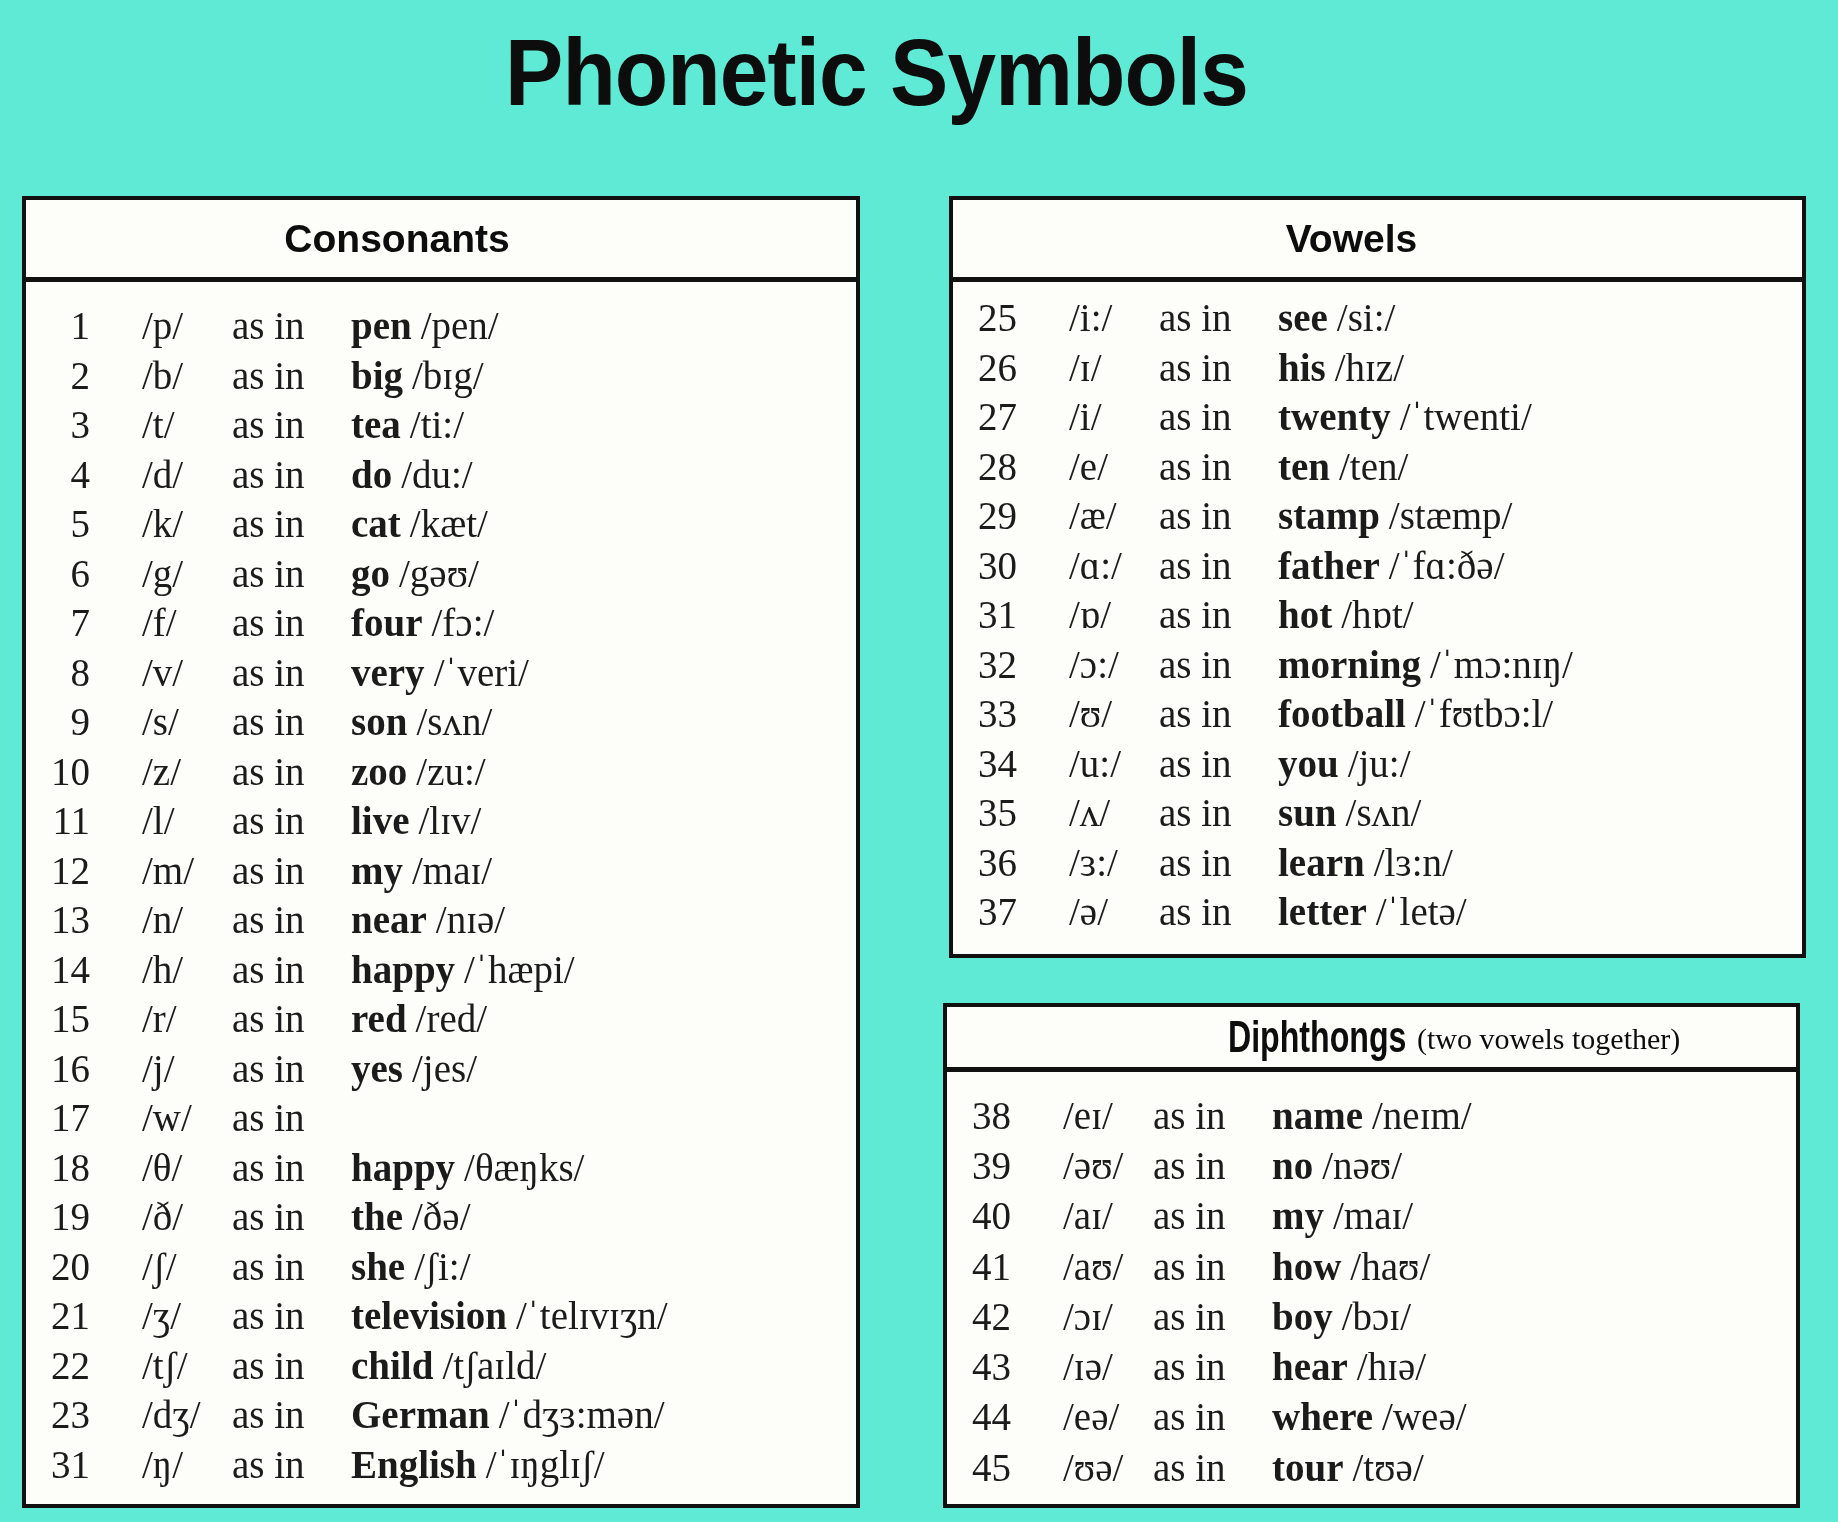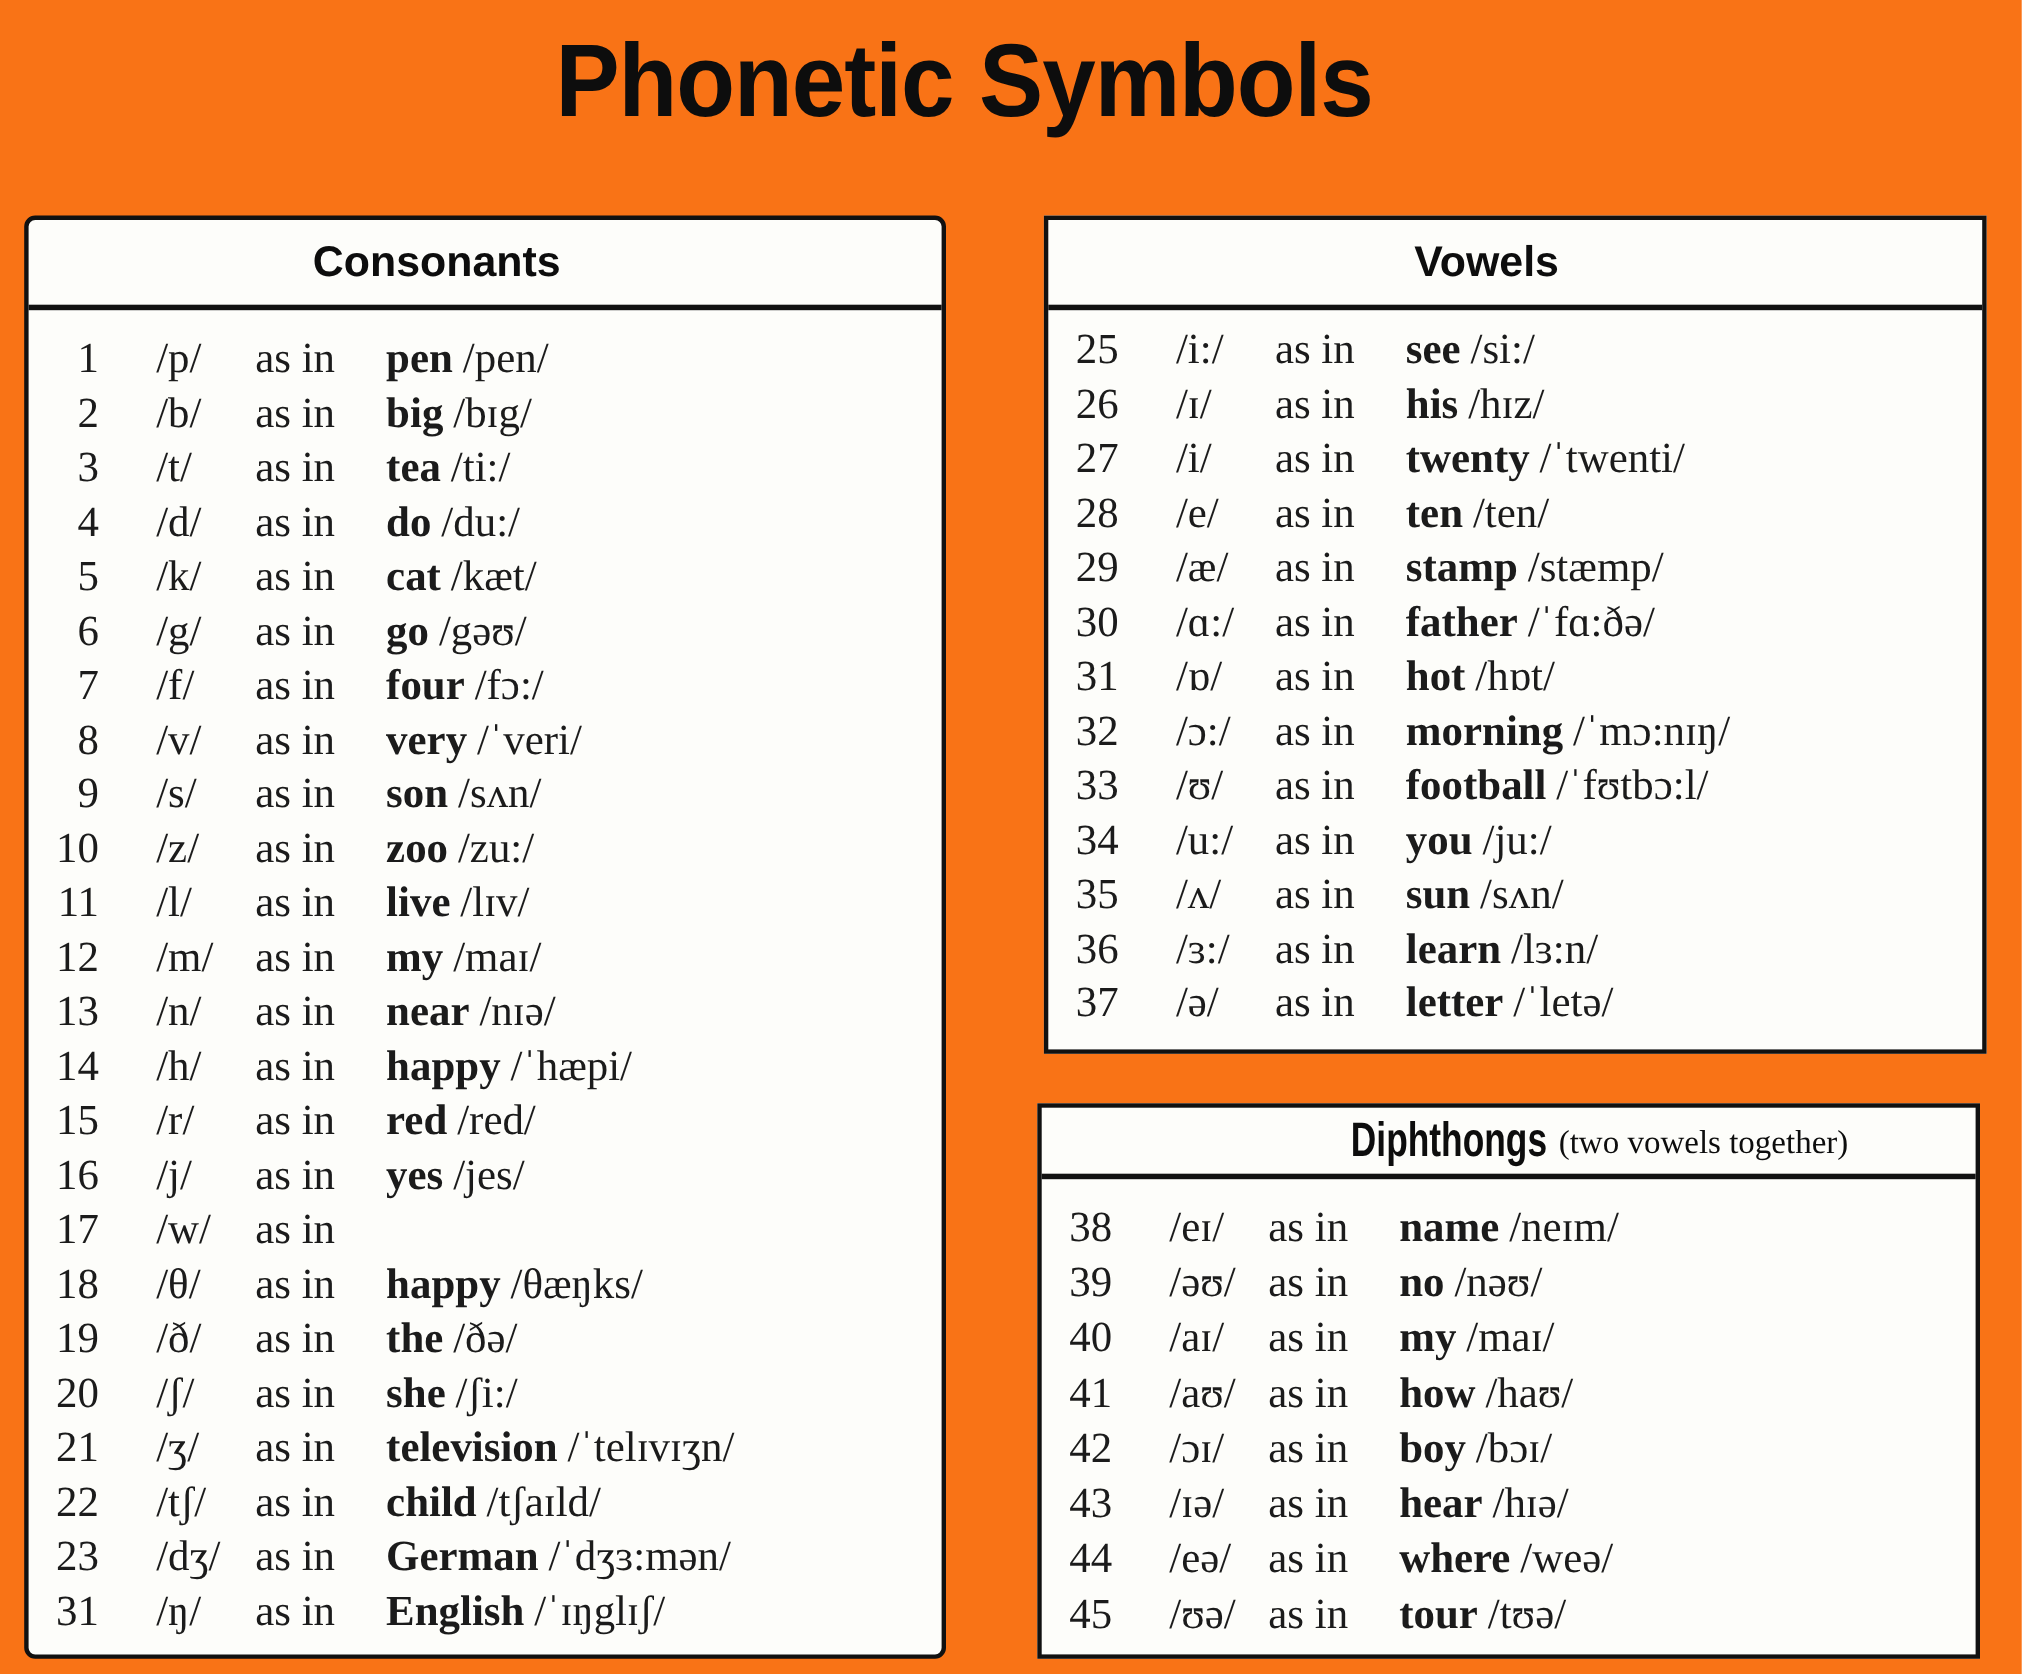--- a/index.html
+++ b/index.html
@@ -1,20 +1,20 @@
 <!DOCTYPE html>
 <html><head>
 <meta charset="utf-8">
 <style>
   html,body { margin:0; padding:0; }
   .page {
     position: relative;
     width: 1838px;
     height: 1522px;
-    background: #f97316;
+    background: #5eead4;
     overflow: hidden;
     font-family: "Liberation Serif", "DejaVu Serif", serif;
     color: #1b1b1b;
   }
   .title {
     position: absolute;
     left: 505px;
     top: 26px;
     line-height: 94px;
     font-family: "Liberation Sans", sans-serif;
@@ -25,21 +25,21 @@
     transform: scaleX(0.93);
     transform-origin: left top;
     white-space: nowrap;
   }
   .box {
     position: absolute;
     border: 4px solid #111;
     background: #fdfdfa;
     box-sizing: border-box;
   }
-  .box.consonants { left: 22px;  top: 196px;  width: 838px; height: 1312px; border-radius: 10px; }
+  .box.consonants { left: 22px;  top: 196px;  width: 838px; height: 1312px; }
   .box.vowels     { left: 949px; top: 196px;  width: 857px; height: 762px;  }
   .box.diphthongs { left: 943px; top: 1003px; width: 857px; height: 505px;  }
 
   .hd {
     height: 77px;
     border-bottom: 5px solid #111;
     display: flex;
     align-items: center;
     justify-content: center;
     font-family: "Liberation Sans", sans-serif;

